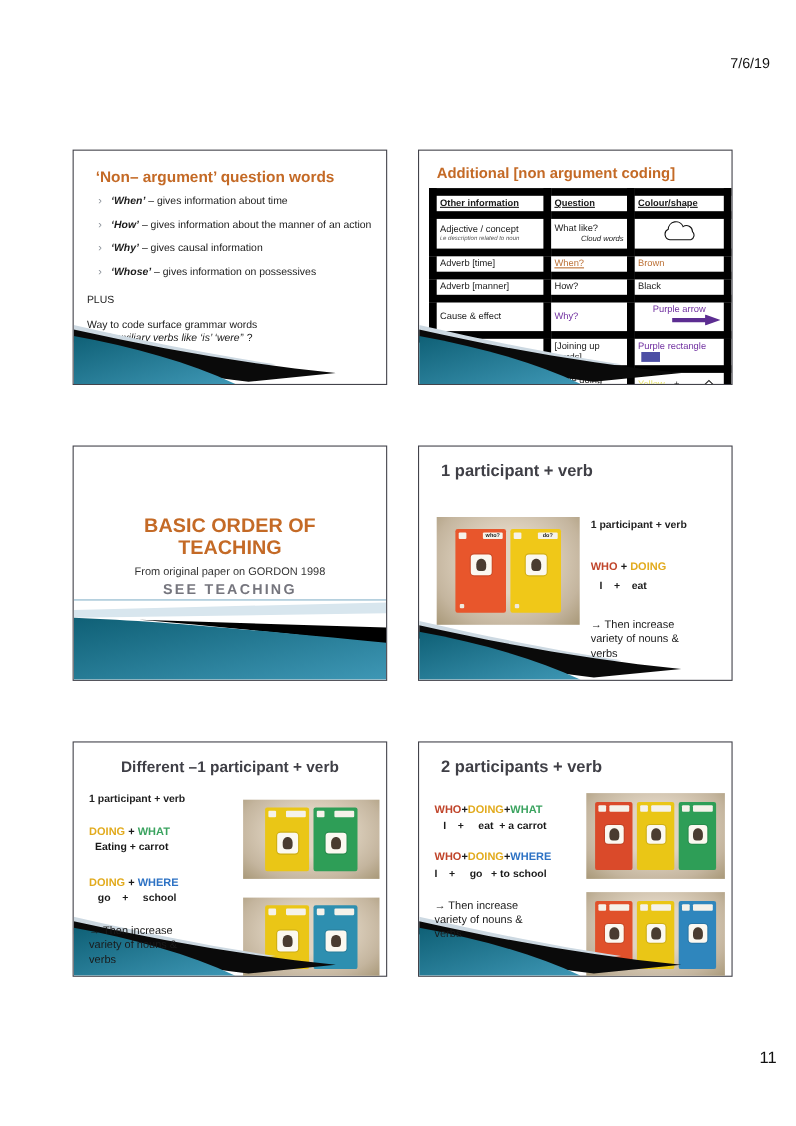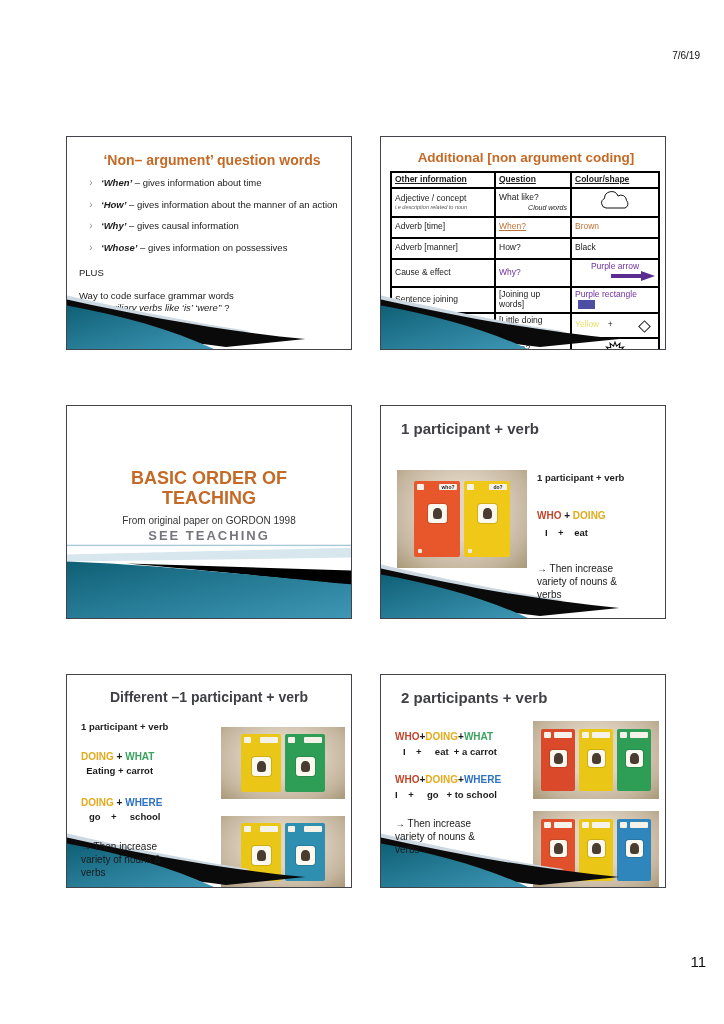--- a/index.html
+++ b/index.html
@@ -1,44 +1,44 @@
 <!DOCTYPE html>
 <html><head>
 <meta charset="utf-8">
 <style>
   html,body{margin:0;padding:0;background:#fff;}
   .sheet{position:relative;width:724px;height:1024px;background:#fff;
          font-family:"Liberation Sans",sans-serif;color:#1a1a1a;overflow:hidden;}
   .sheet *{box-sizing:border-box;}
 
-  .date{position:absolute;top:50px;right:24px;font-size:10px;color:#111;}
+  .date{position:absolute;top:50px;right:24px;font-size:13px;color:#111;}
   .pagenum{position:absolute;top:953px;right:18px;font-size:15px;color:#111;}
 
   .slide{position:absolute;width:286px;height:214px;background:#fff;
          border:1px solid #43434b;overflow:hidden;}
   #s1{left:66px;top:136px;}  #s2{left:380px;top:136px;}
   #s3{left:66px;top:405px;}  #s4{left:380px;top:405px;}
   #s5{left:66px;top:674px;}  #s6{left:380px;top:674px;}
 
   .deco{position:absolute;left:0;top:0;width:100%;height:100%;pointer-events:none;z-index:5;}
 
   
-  .ctitle{font-weight:bold;font-size:14px;margin:15px 14px 0 20px;text-align:center;}
+  .ctitle{font-weight:bold;font-size:14px;margin:15px 14px 0 20px;}
   .blist{margin:8px 10px 0 14px;}
   .bitem{display:flex;margin-top:9px;font-size:9.5px;line-height:1.25;}
   .bmark{width:20px;color:#8a9098;font-size:10px;flex:0 0 20px;text-align:center;}
   .bterm{font-weight:bold;font-style:italic;}
   .plus{margin:13px 0 0 12px;font-size:9.5px;}
   .note1{margin:12px 0 0 12px;font-size:9.5px;}
   .note2{margin:1px 0 0 14px;font-size:9.5px;}
   .note2 i{font-weight:bold;font-weight:normal;}
 
   
   .tbl{border-collapse:collapse;margin:6px 0 0 9px;table-layout:fixed;z-index:1;position:relative;}
-  .tbl td{border:2px solid #000000;padding:2px 3px;font-size:8.5px;vertical-align:middle;line-height:1.15;}
+  .tbl td{border:7px solid #000000;padding:2px 3px;font-size:8.5px;vertical-align:middle;line-height:1.15;}
   .tbl .hd{font-weight:bold;}
   .tbl .hd span{text-decoration:underline;}
   .c1{width:104px;} .c2{width:76px;} .c3{width:88px;}
   .subtiny{font-size:5.5px;color:#555;font-style:italic;margin-top:1px;}
   .qsub{font-size:7px;font-style:italic;text-align:right;margin-top:1px;}
   .qsmall{font-size:7px;}
   .shape-cell{text-align:center;}
   .diamond{display:inline-block;width:9px;height:9px;border:1px solid #222;background:#fff;
            transform:rotate(45deg);vertical-align:middle;margin-left:8px;}
   .prect{display:inline-block;width:17px;height:9px;vertical-align:middle;margin-left:3px;}

